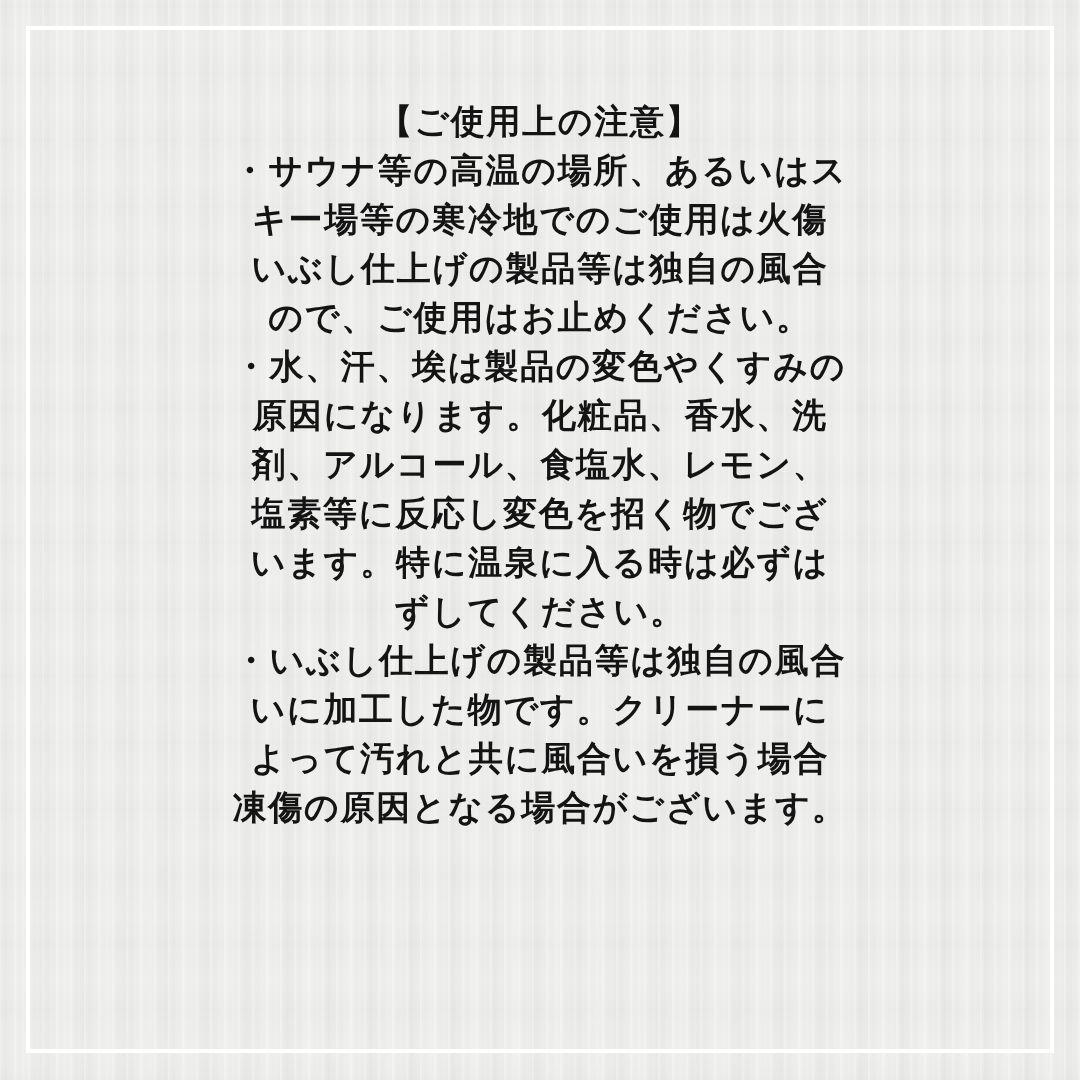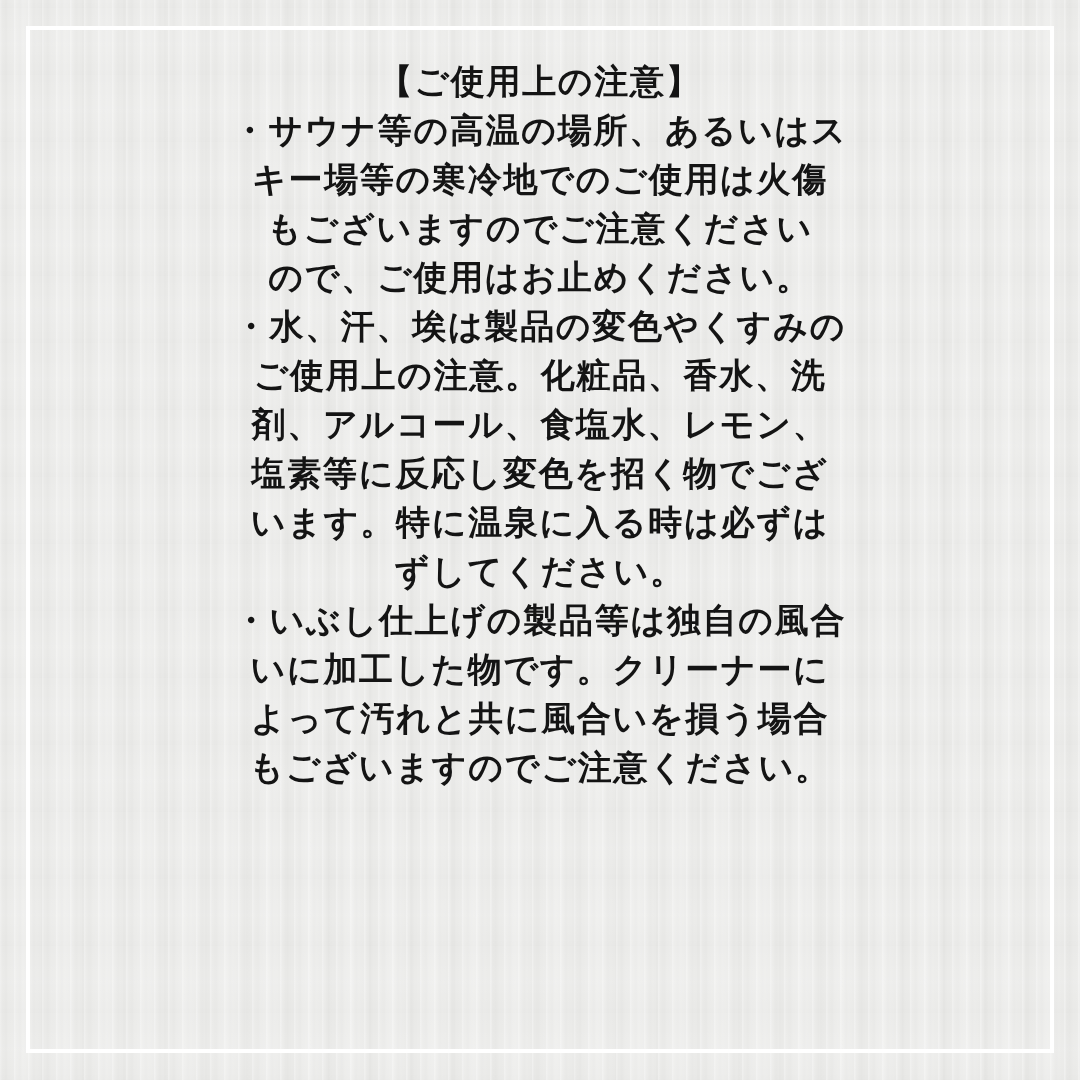--- a/index.html
+++ b/index.html
@@ -46,42 +46,43 @@
     width: 680px;
     text-align: center;
     color: var(--ink, #141414);
     font-weight: 700;
     font-size: 34px;
     line-height: 49px;
     letter-spacing: 0.05em;
   }
   .notice-title {
     white-space: nowrap;
+    margin-top: 40px;
   }
   .notice-item {
     white-space: pre-line;
   }
 </style>
 </head>
 <body>
 
 <div class="page" style="--bg: #e9e9e7; --frame: #ffffff; --ink: #141414;">
   <div class="frame"></div>
   <div class="content">
     <div class="notice-title">【ご使用上の注意】</div>
     <div id="notice-list">
         <div class="notice-item">・サウナ等の高温の場所、あるいはス
 キー場等の寒冷地でのご使用は火傷
-もございますのでご注意ください
+いぶし仕上げの製品等は独自の風合
 ので、ご使用はお止めください。</div>
         <div class="notice-item">・水、汗、埃は製品の変色やくすみの
-ご使用上の注意。化粧品、香水、洗
+原因になります。化粧品、香水、洗
 剤、アルコール、食塩水、レモン、
 塩素等に反応し変色を招く物でござ
 います。特に温泉に入る時は必ずは
 ずしてください。</div>
         <div class="notice-item">・いぶし仕上げの製品等は独自の風合
 いに加工した物です。クリーナーに
 よって汚れと共に風合いを損う場合
-もございますのでご注意ください。</div>
+凍傷の原因となる場合がございます。</div>
       </div>
   </div>
 </div>
 
 </body></html>

